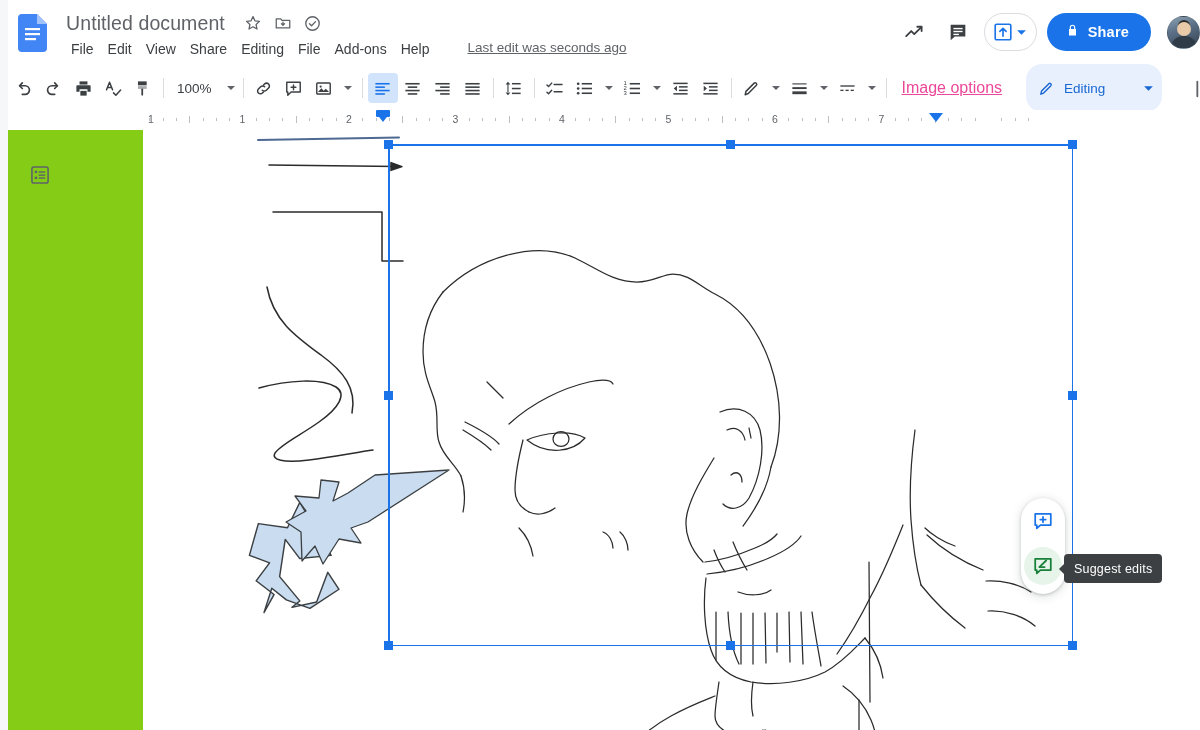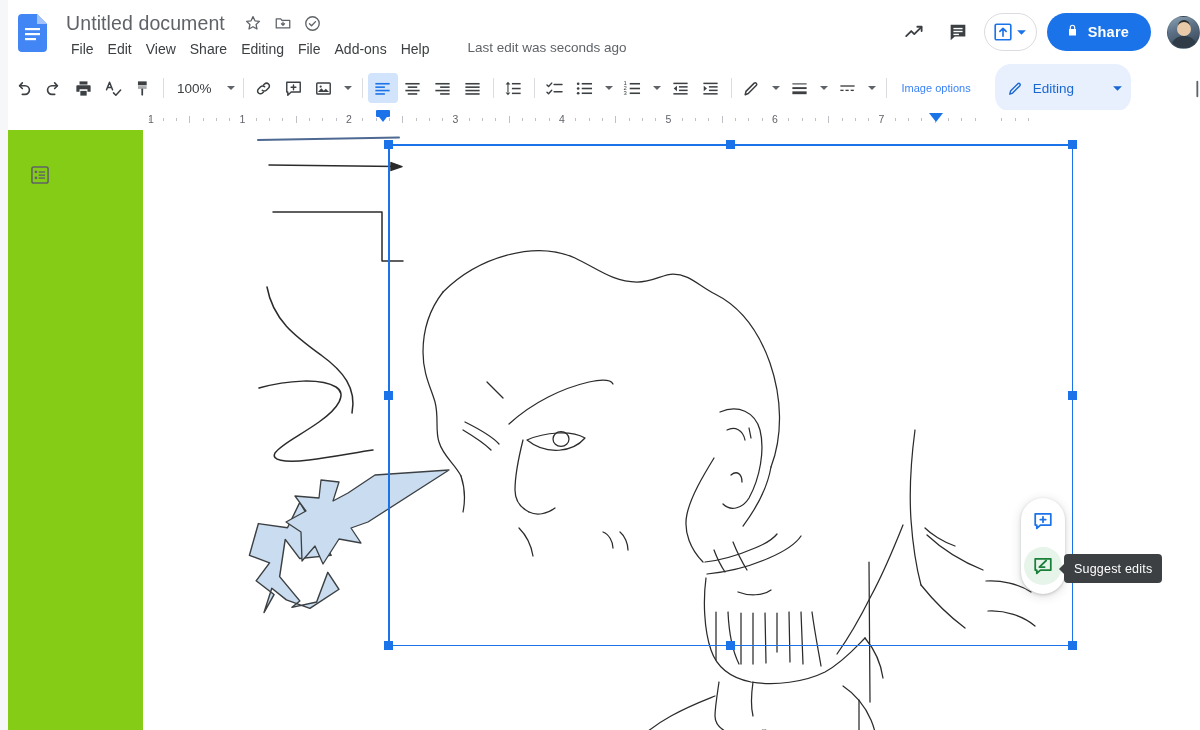--- a/index.html
+++ b/index.html
@@ -28,21 +28,21 @@
   .title-icons { display: flex; align-items: center; gap: 6px; margin-left: 14px; }
   .ticon { width: 24px; height: 24px; display: flex; align-items: center; justify-content: center; cursor: pointer; border-radius: 50%; }
   .ticon svg { display: block; }
 
   .menu-row { position: absolute; left: 56px; top: 40px; display: flex; height: 22px; }
   .menu-item {
     font-size: 14px; color: #3c4043; padding: 1px 7px; cursor: pointer; border-radius: 3px;
     white-space: nowrap;
   }
   .last-edit {
-    font-size: 13.5px; color: #5f6368; margin-left: 31px; 
+    font-size: 13.5px; color: #5f6368; margin-left: 31px; text-decoration: underline;
     cursor: pointer; white-space: nowrap;
   }
 
   .header-right { position: absolute; right: 8px; top: 8px; display: flex; align-items: center; gap: 4px; height: 48px; }
   .hr-icon { width: 40px; height: 40px; display: flex; align-items: center; justify-content: center; border-radius: 50%; cursor: pointer; }
   .present-pill {
     display: flex; align-items: center; justify-content: center; gap: 2px;
     height: 38px; padding: 0 9px 0 7px; border: 1px solid #dadce0; border-radius: 19px;
     cursor: pointer; margin: 0 6px 0 2px;
   }
@@ -77,22 +77,22 @@
   .tb.active { background: #d2e3fc; }
   .tb-sep { width: 1px; height: 20px; background: #dadce0; margin: 0 5px; flex: none; }
   .caret { width: 18px; height: 30px; display: flex; align-items: center; justify-content: center;
            cursor: pointer; flex: none; border-radius: 4px; }
   .zoom-box {
     display: flex; align-items: center; height: 28px; padding: 0 2px 0 8px;
     font-size: 13.5px; color: #3c4043; cursor: pointer; border-radius: 4px; flex: none;
     min-width: 62px;
   }
   .image-options {
-    font-size: 11px; color: #3b82f6; padding: 6px 10px; border-radius: 4px;
-    cursor: pointer; white-space: nowrap; flex: none;
+    font-size: 16px; color: #ec4899; padding: 6px 10px; border-radius: 4px;
+    cursor: pointer; white-space: nowrap; flex: none; text-decoration: underline;
   }
   .editing-pill {
     display: flex; align-items: center; gap: 9px; height: 48px;
     background: #e8f0fe; border-radius: 16px; padding: 0 6px 0 12px; cursor: pointer;
     flex: none; margin-left: 14px;
   }
   .editing-pill .lbl { font-size: 13.5px; color: #1967d2; min-width: 56px; }
   .edge-chip {
     position: absolute; right: -4px; top: 12px; width: 22px; height: 22px;
   }

